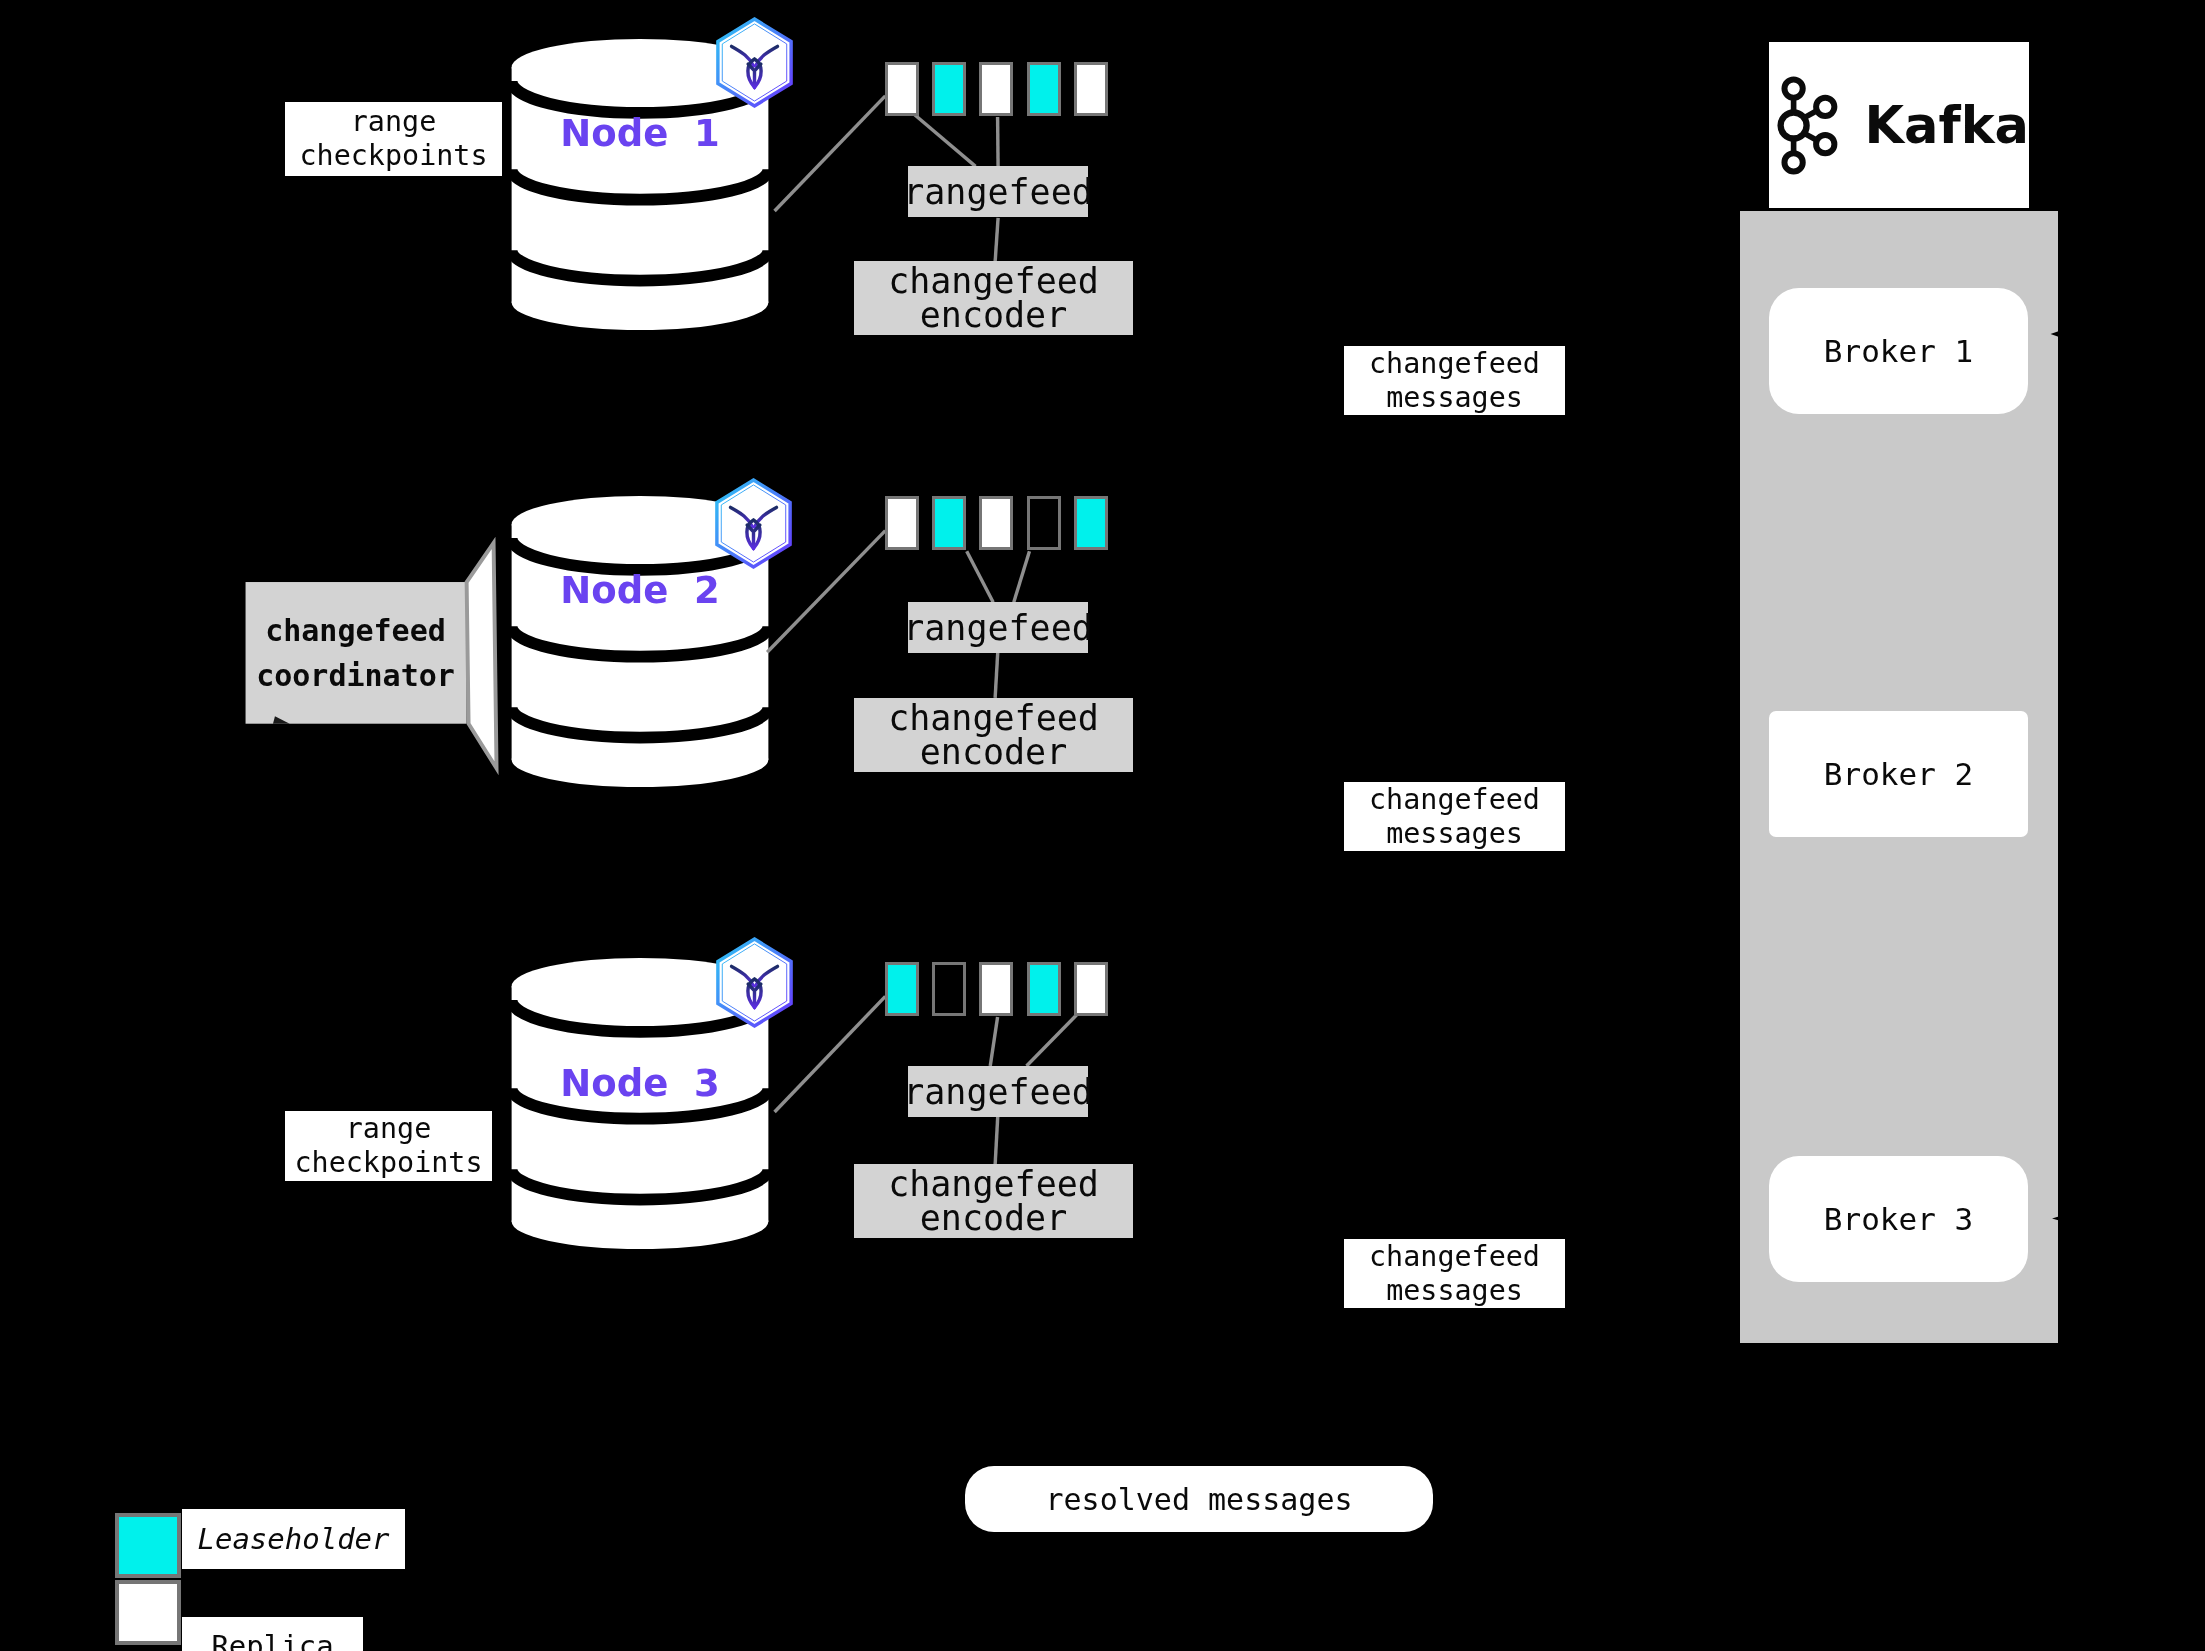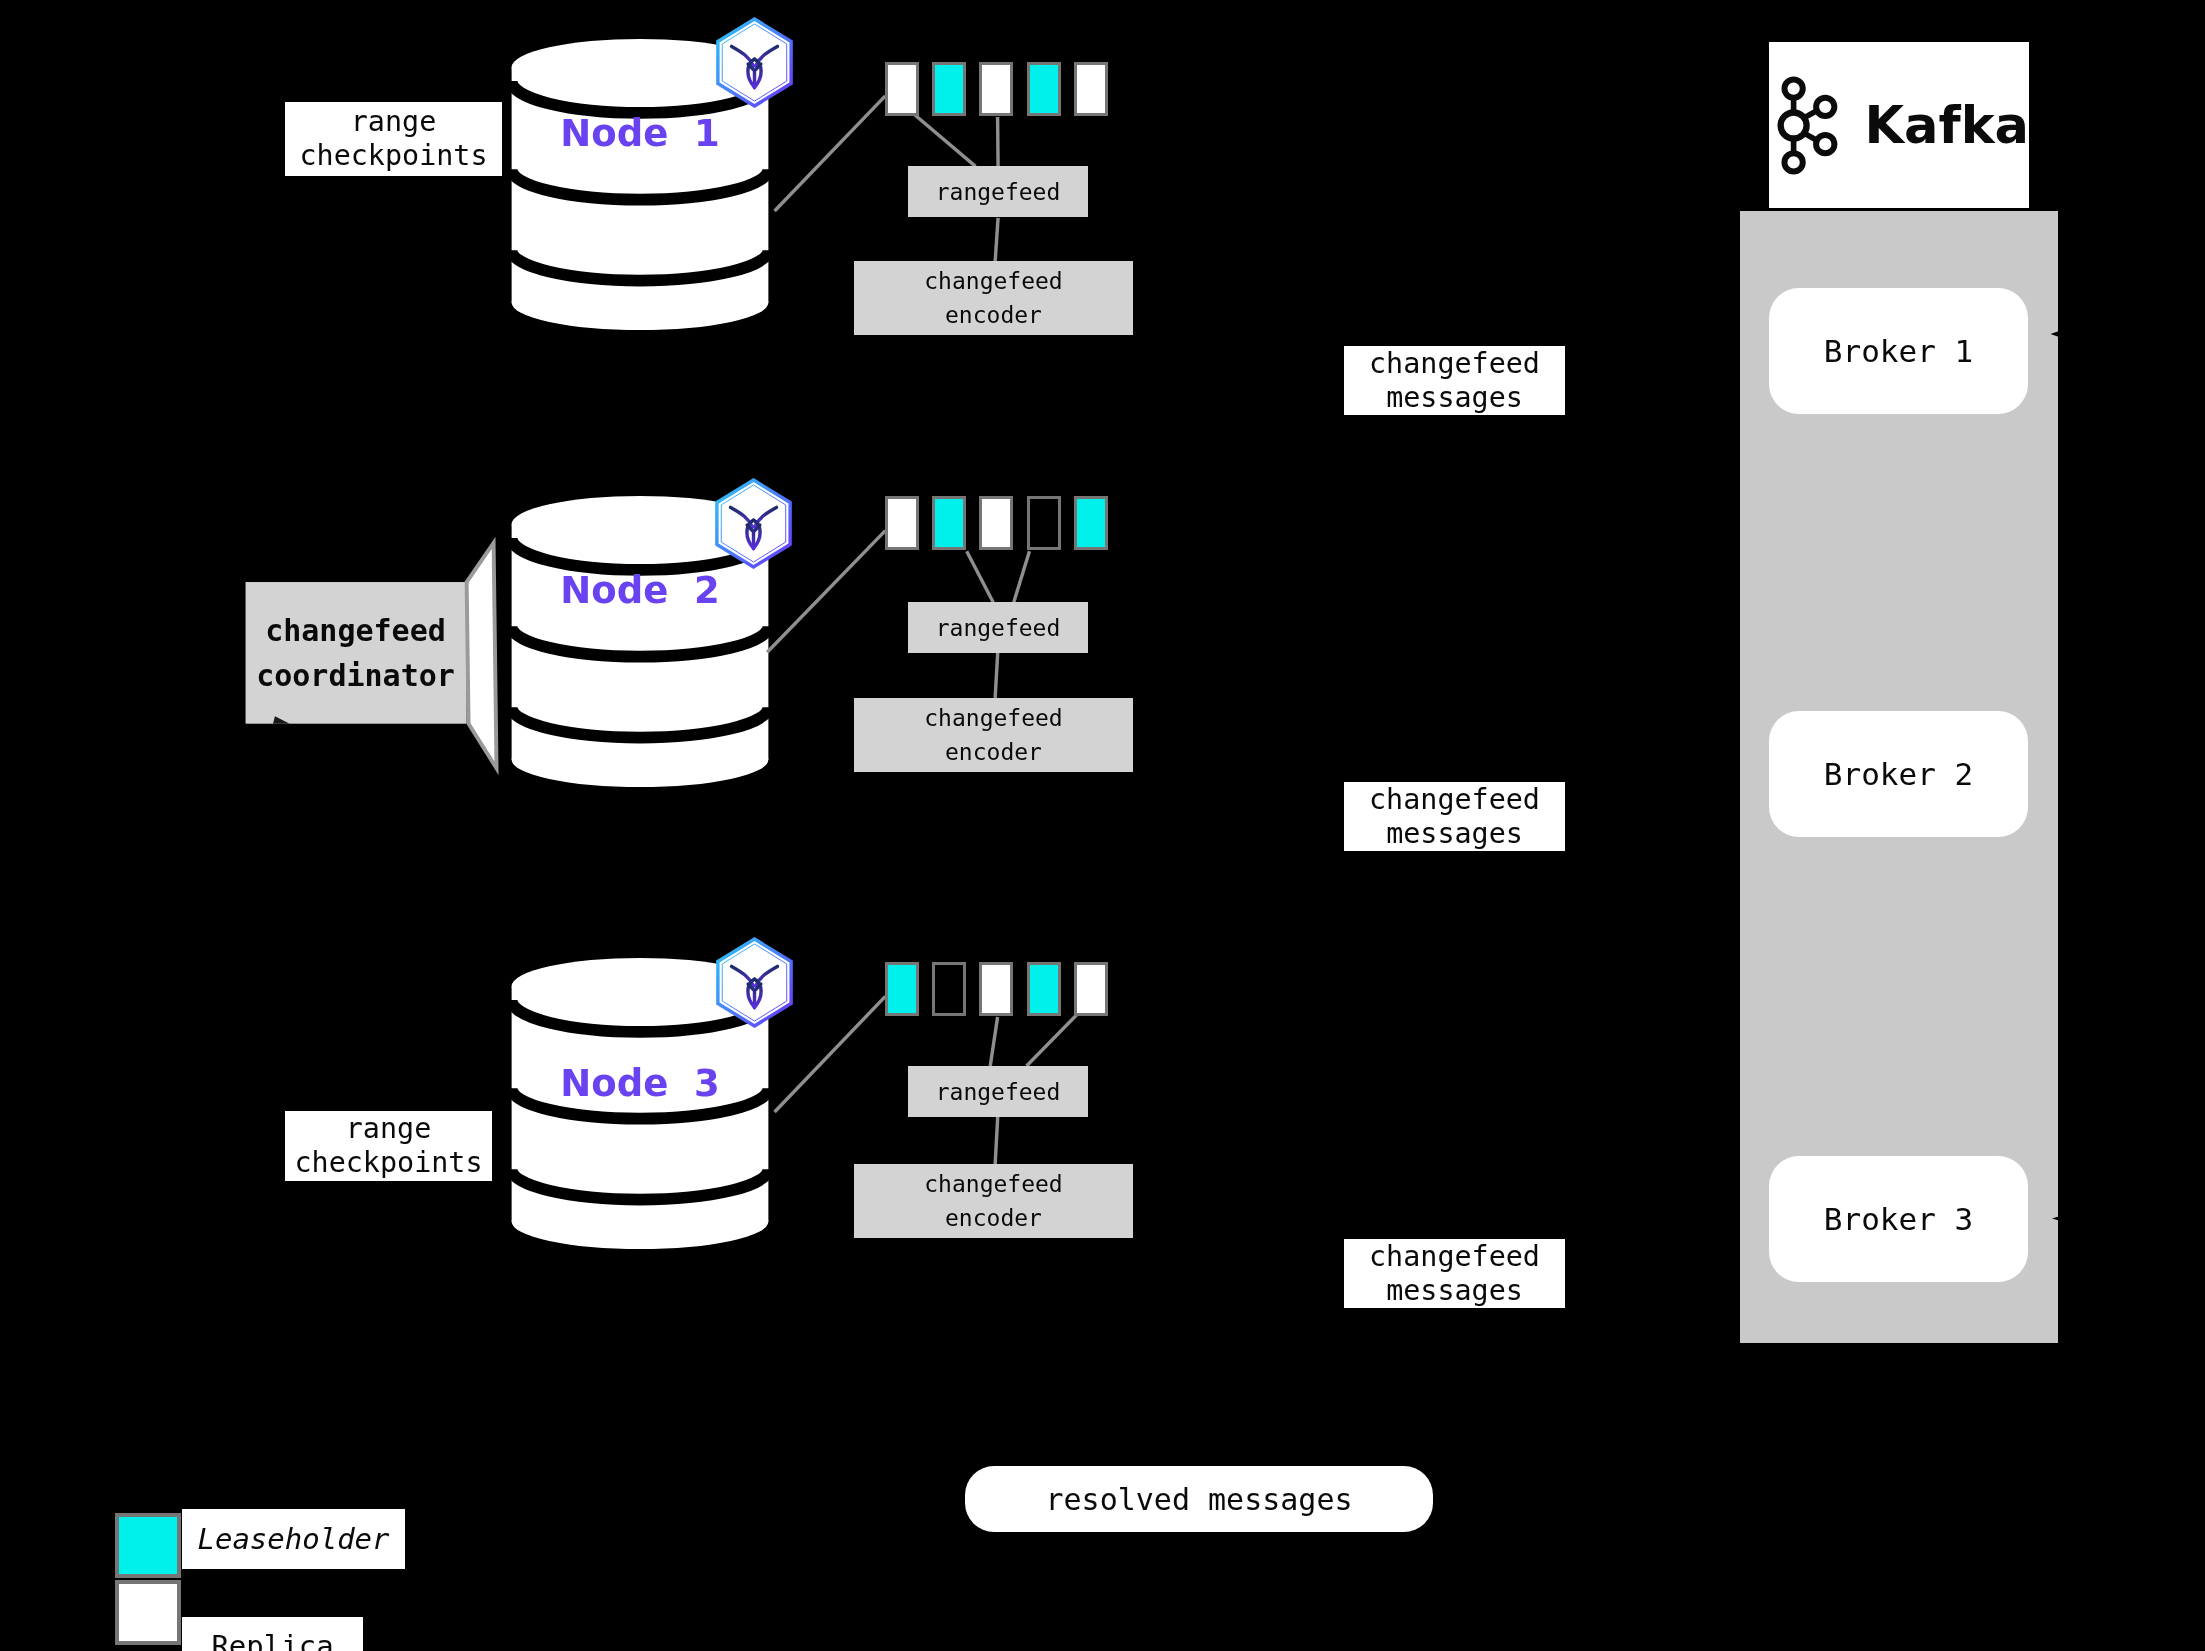--- a/index.html
+++ b/index.html
@@ -2,21 +2,21 @@
 <html style="--background: #000000; --leaseholder: #00F1EC; --replica: #FFFFFF; --square-border: #767676; --panel-gray: #C9C9C9; --box-gray: #D3D3D3; --line-gray: #8F8F8F; --node-purple: #6A43F0; --text-black: #0A0A0A; --hex-gradient-start: #2BC9F4; --hex-gradient-end: #6933FF; --mark-gradient-start: #1C2C66; --mark-gradient-end: #5B2EE0;font-size:7.8px"><head>
 <meta charset="utf-8">
 <style>
   html,body{margin:0;padding:0;background:#000;}
   #canvas{position:relative;width:2205px;height:1652px;background:var(--background,#000);overflow:hidden;
           font-family:"DejaVu Sans Mono","Liberation Mono",monospace;}
   .abs{position:absolute;}
   .whitebox{background:#fff;color:var(--text-black,#0a0a0a);display:flex;align-items:center;justify-content:center;
             text-align:center;white-space:pre-line;font-size:28.4px;line-height:34px;}
   .graybox{background:var(--box-gray,#d3d3d3);color:var(--text-black,#0a0a0a);display:flex;align-items:center;justify-content:center;
-            text-align:center;white-space:pre-line;font-size:23px;line-height:34px;}
+            text-align:center;white-space:pre-line;font-size:35px;line-height:34px;}
   .sqrow{display:flex;gap:13.2px;}
   .sq{width:34px;height:54px;border:3.9px solid var(--square-border,#767676);box-sizing:border-box;background:transparent;}
   .sq.leaseholder{background:var(--leaseholder,#00f1ec);}
   .sq.replica{background:var(--replica,#fff);}
   .sq.empty{background:transparent;}
   .node-label{width:260px;text-align:center;color:var(--node-purple,#6a43f0);
               font-family:"DejaVu Sans","Liberation Sans",sans-serif;font-weight:bold;font-size:37px;word-spacing:12.7px;}
   .broker{left:1769px;width:259px;height:126px;background:#fff;border-radius:30px;color:#0a0a0a;
           display:flex;align-items:center;justify-content:center;font-size:31px;}
   .coord-text{color:#0a0a0a;font-weight:bold;font-size:30px;line-height:45px;display:flex;align-items:center;justify-content:center;
@@ -62,21 +62,21 @@
       </g>
     </svg>
     <div class="kafka-word">Kafka</div>
   </div>
 
   <div class="abs" style="left:1740px;top:211px;width:318px;height:1132px;background:var(--panel-gray,#c9c9c9);"></div>
 
   <div class="abs broker" style="top:288px;">
     <span>Broker 1</span>
   </div>
-  <div class="abs broker" style="top:711px;">
+  <div class="abs broker" style="top:711px;border-radius:7px;">
     <span>Broker 2</span>
   </div>
   <div class="abs broker" style="top:1156px;">
     <span>Broker 3</span>
   </div>
 
   <svg class="abs" style="left:510px;top:37px;" width="260" height="294" viewBox="0 0 530 600">
     <ellipse cx="265" cy="62" rx="262" ry="58" fill="#fff"></ellipse>
     <rect x="3" y="62" width="524" height="480" fill="#fff"></rect>
     <ellipse cx="265" cy="542" rx="262" ry="56" fill="#fff"></ellipse>

